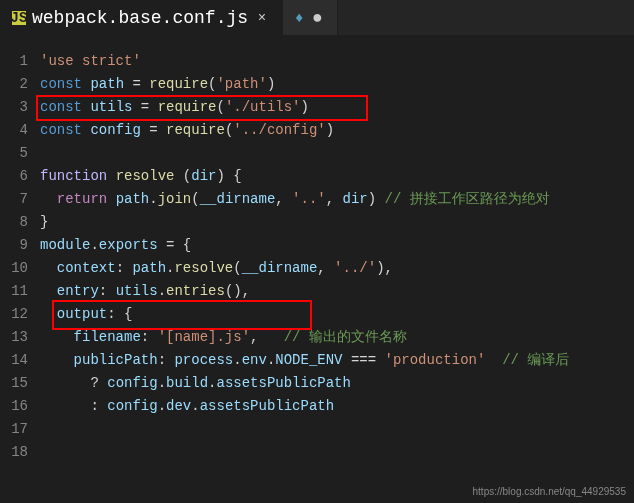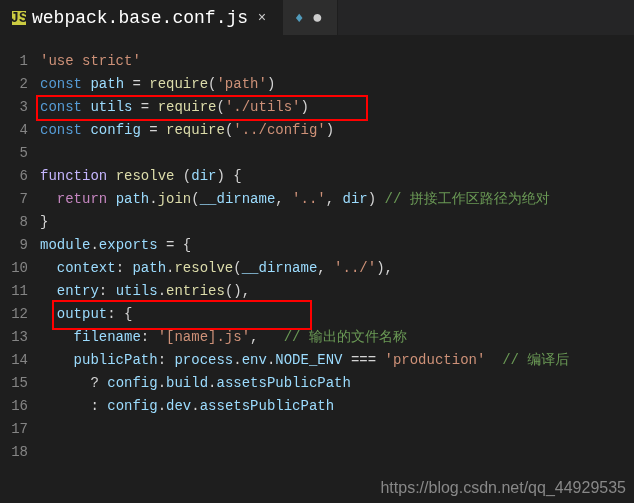--- a/index.html
+++ b/index.html
@@ -91,21 +91,21 @@
       border: 2px solid #ff0000;
       pointer-events: none;
     }
     .hl1 { top: 45px; left: -4px; width: 332px; height: 26px; }
     .hl2 { top: 250px; left: 12px; width: 260px; height: 30px; }
     .watermark {
       position: absolute;
       bottom: 6px;
       right: 8px;
       color: #888;
-      font-size: 16px;
+      font-size: 10px;
       font-family: Arial, sans-serif;
     }
   </style>
 </head>
 <body>
 
 <div class="tab-bar">
   <div class="tab active">
     <span class="tab-icon-js">JS</span>
     <span class="tab-label">webpack.base.conf.js</span>

